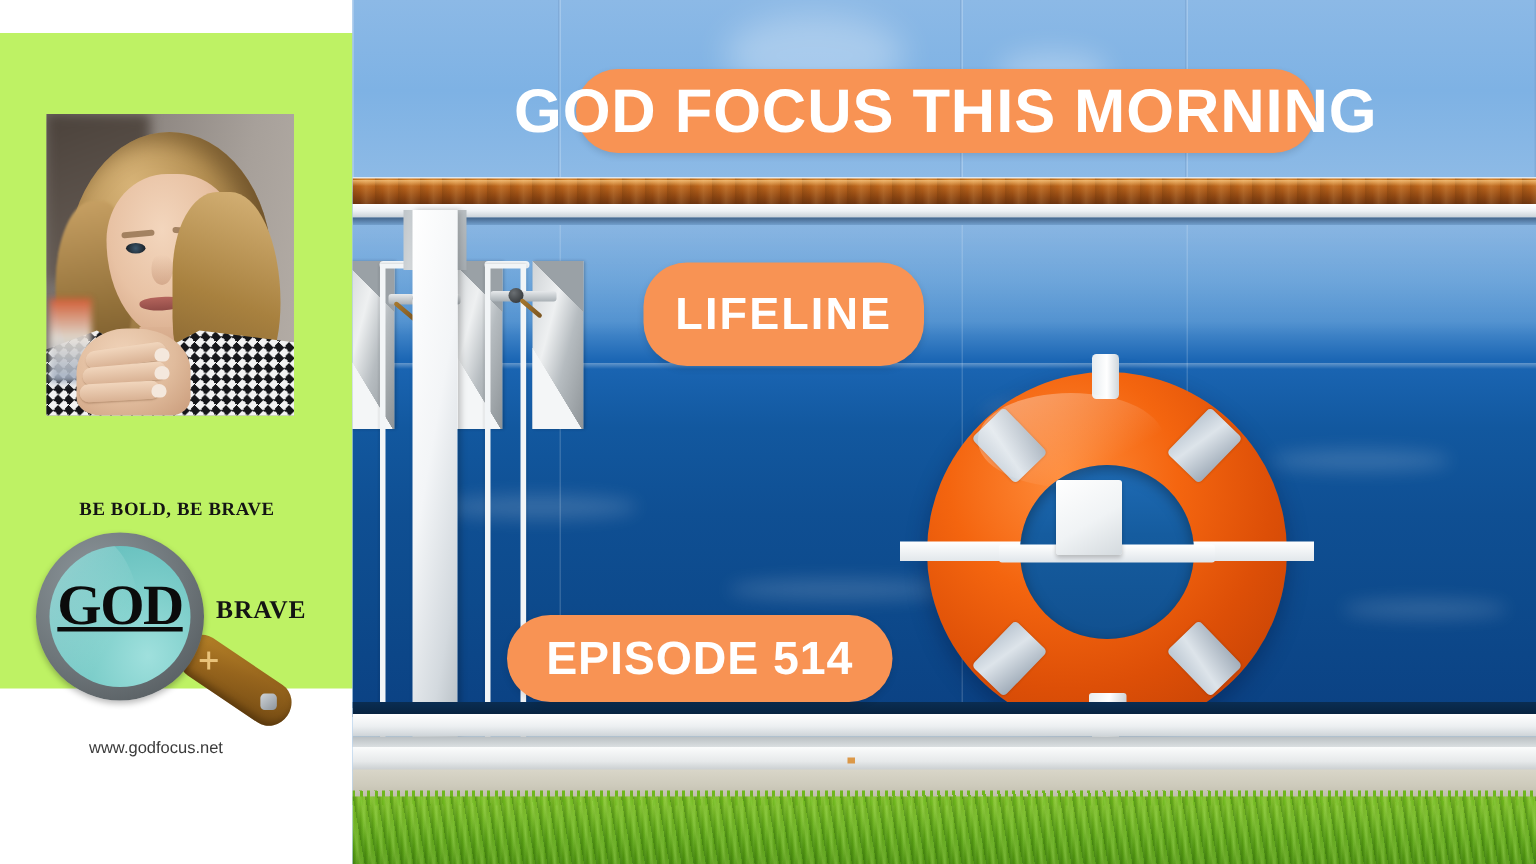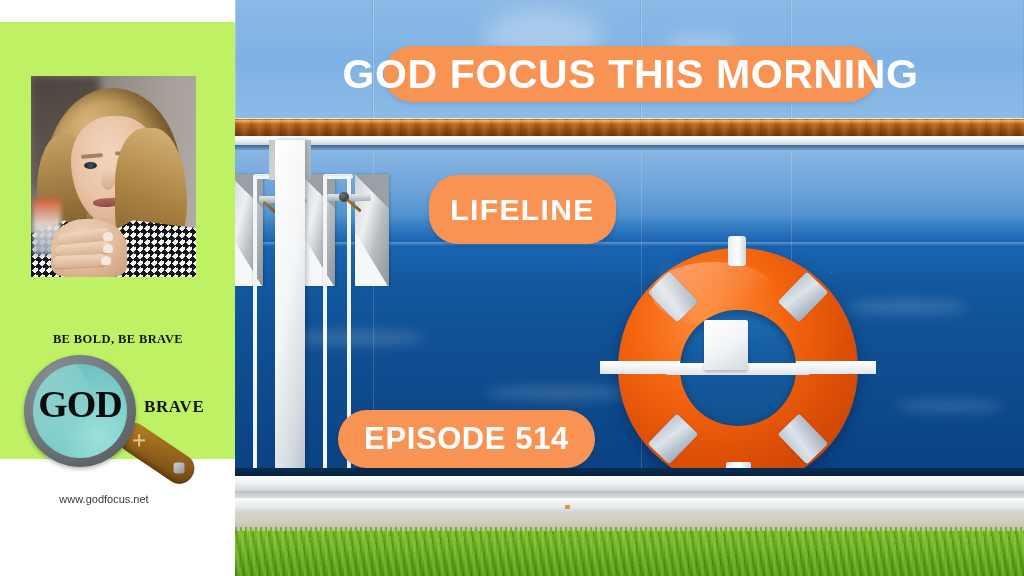--- a/index.html
+++ b/index.html
@@ -222,20 +222,21 @@
     left: 6px; top: 32px;
     width: 112px;
     text-align: center;
     font-family: "Liberation Serif", serif;
     font-weight: bold;
     font-size: 38px;
     line-height: 38px;
     letter-spacing: -1px;
     color: #0b0b0b;
     z-index: 5;
+    text-decoration: underline;
   }
   #logo-focus {
     position: absolute;
     left: 126px; top: 44px;
     font-family: "Liberation Serif", serif;
     font-weight: bold;
     font-size: 17px;
     letter-spacing: .6px;
     color: #141414;
     z-index: 5;

